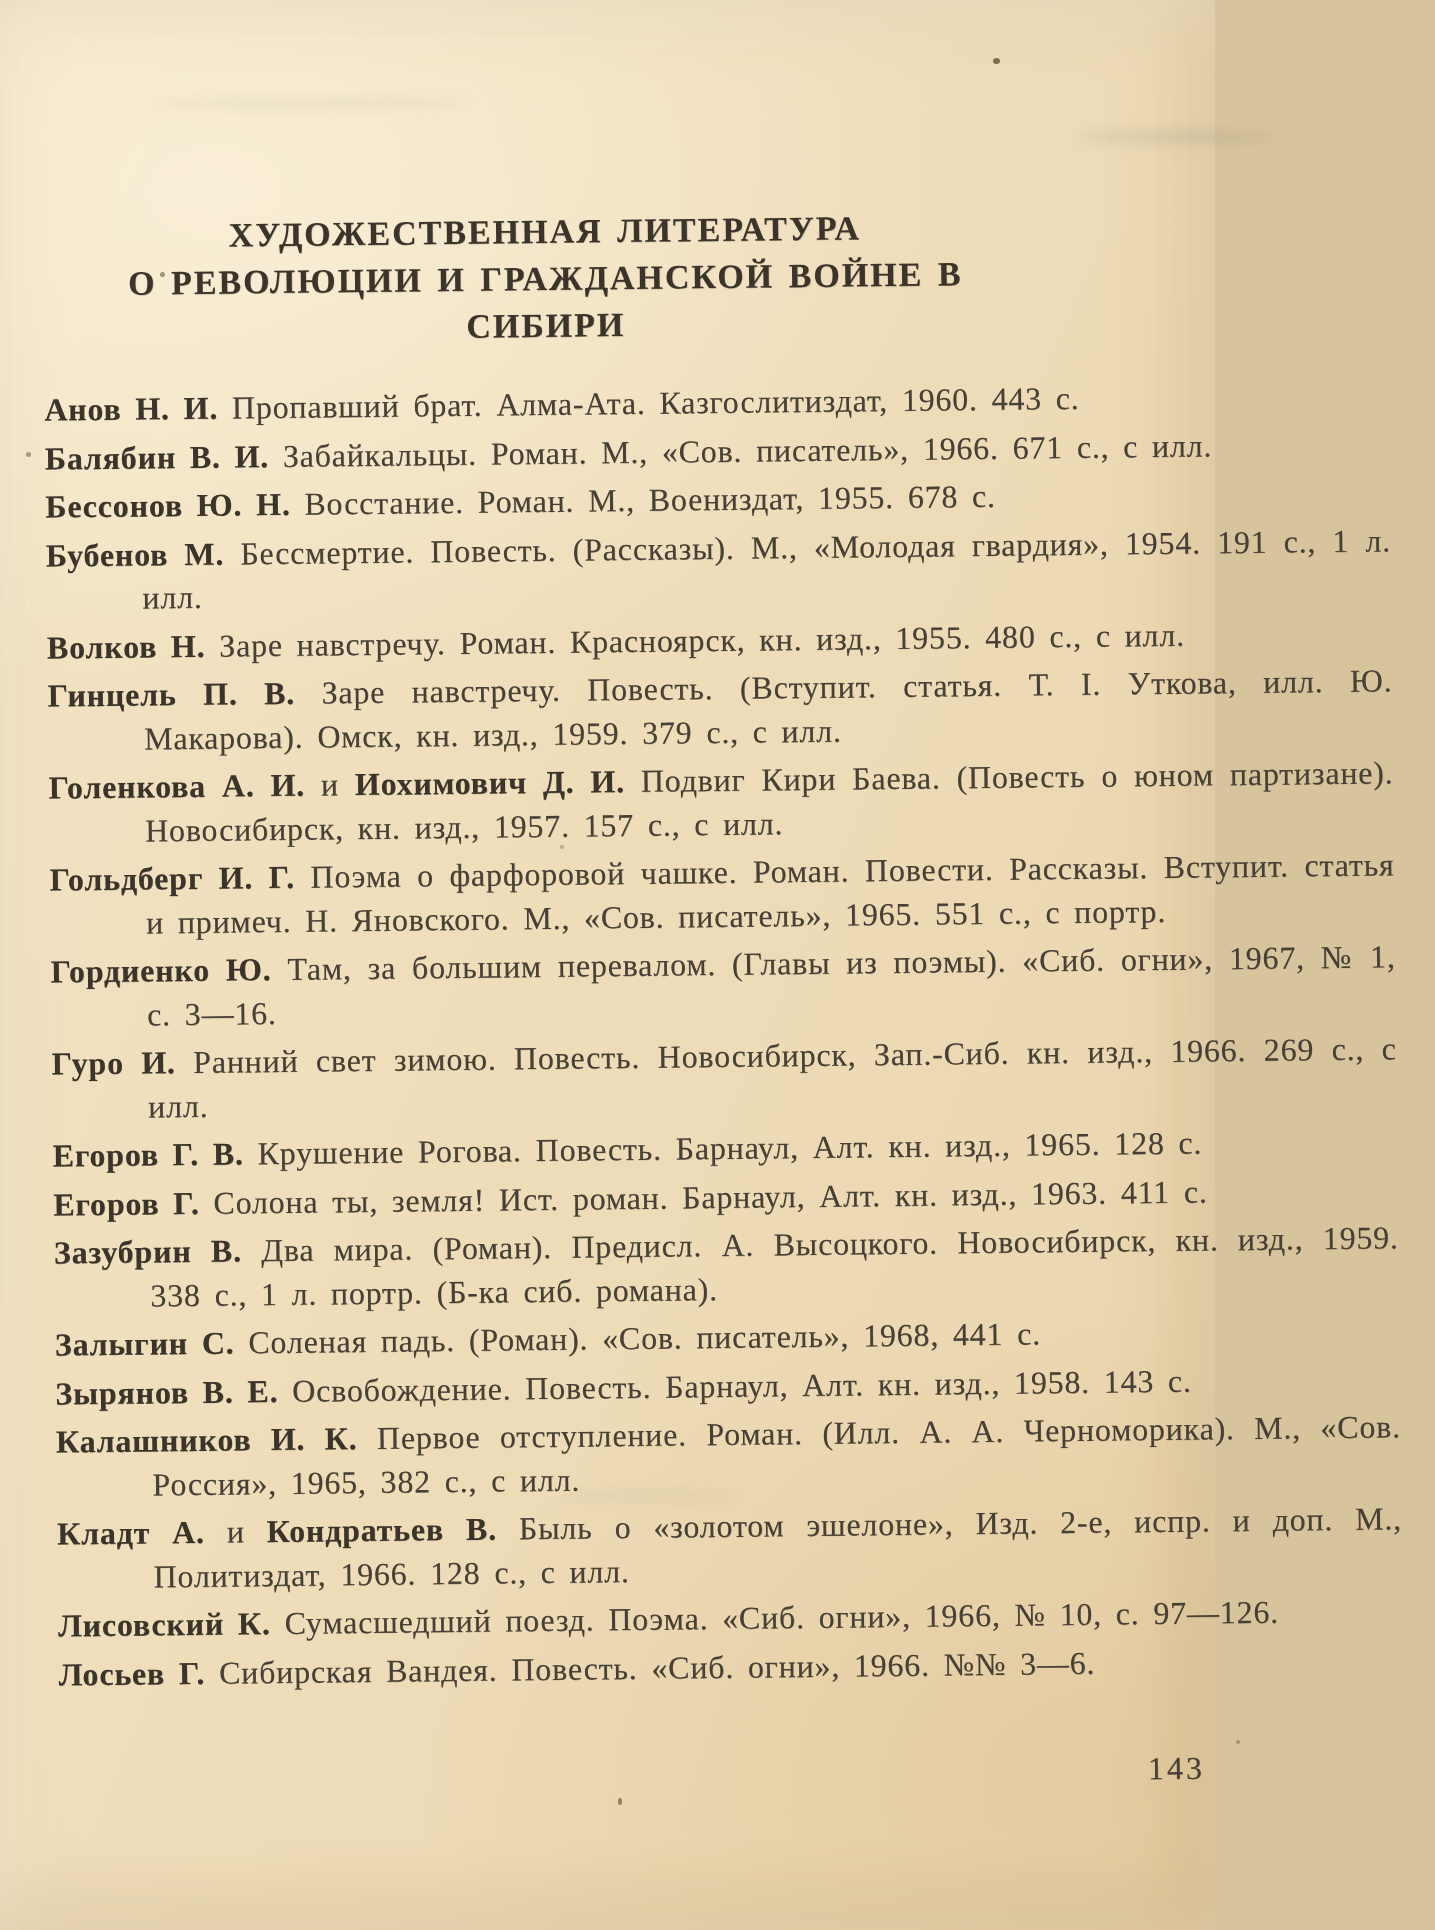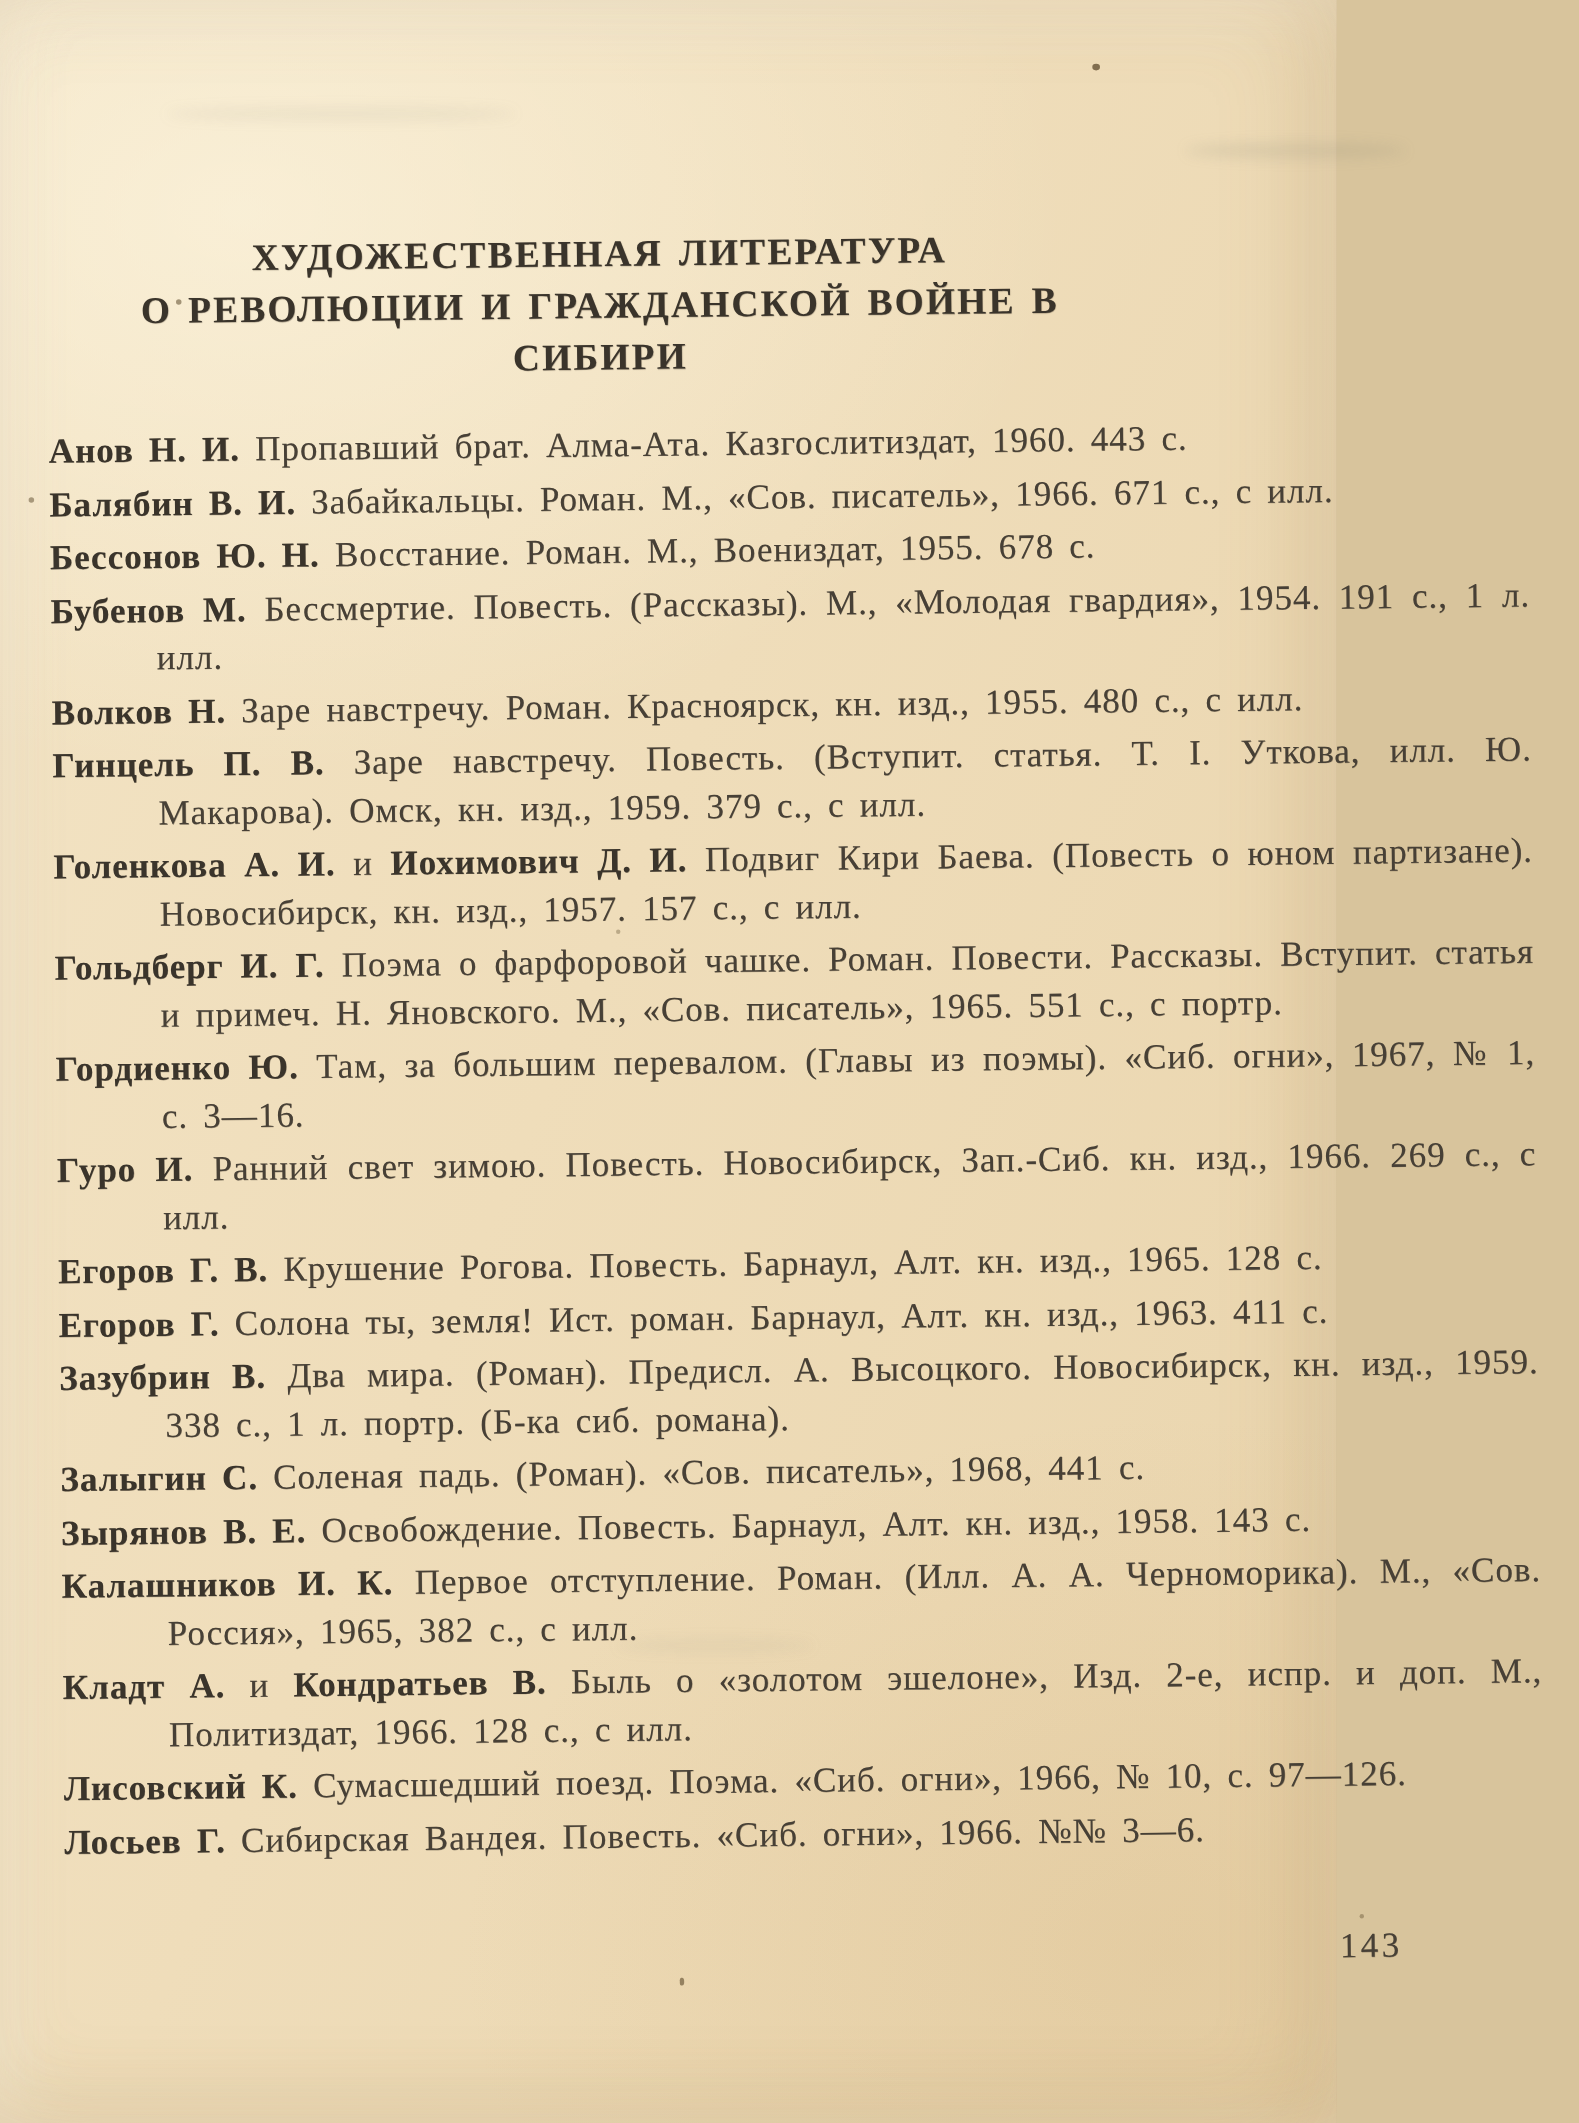--- a/index.html
+++ b/index.html
@@ -54,21 +54,21 @@
   .entry{
     margin:0 0 5px 0;
     padding-left:96px;
     text-indent:-96px;
   }
   .entry b{
     font-weight:bold;
     color:var(--ink-bold);
   }
   .page-number{
-    position:absolute;left:1218px;top:1750px;
+    position:absolute;left:1148px;top:1750px;
     font-size:32px;letter-spacing:3px;
     color:var(--ink);
     transform:rotate(-0.65deg);
     text-shadow:0.3px 0.4px 0.6px rgba(70,58,42,0.42);
     text-align:right;
   }
   
   .smudge{
     position:absolute;border-radius:50%;
     background:rgba(128,130,112,0.16);

